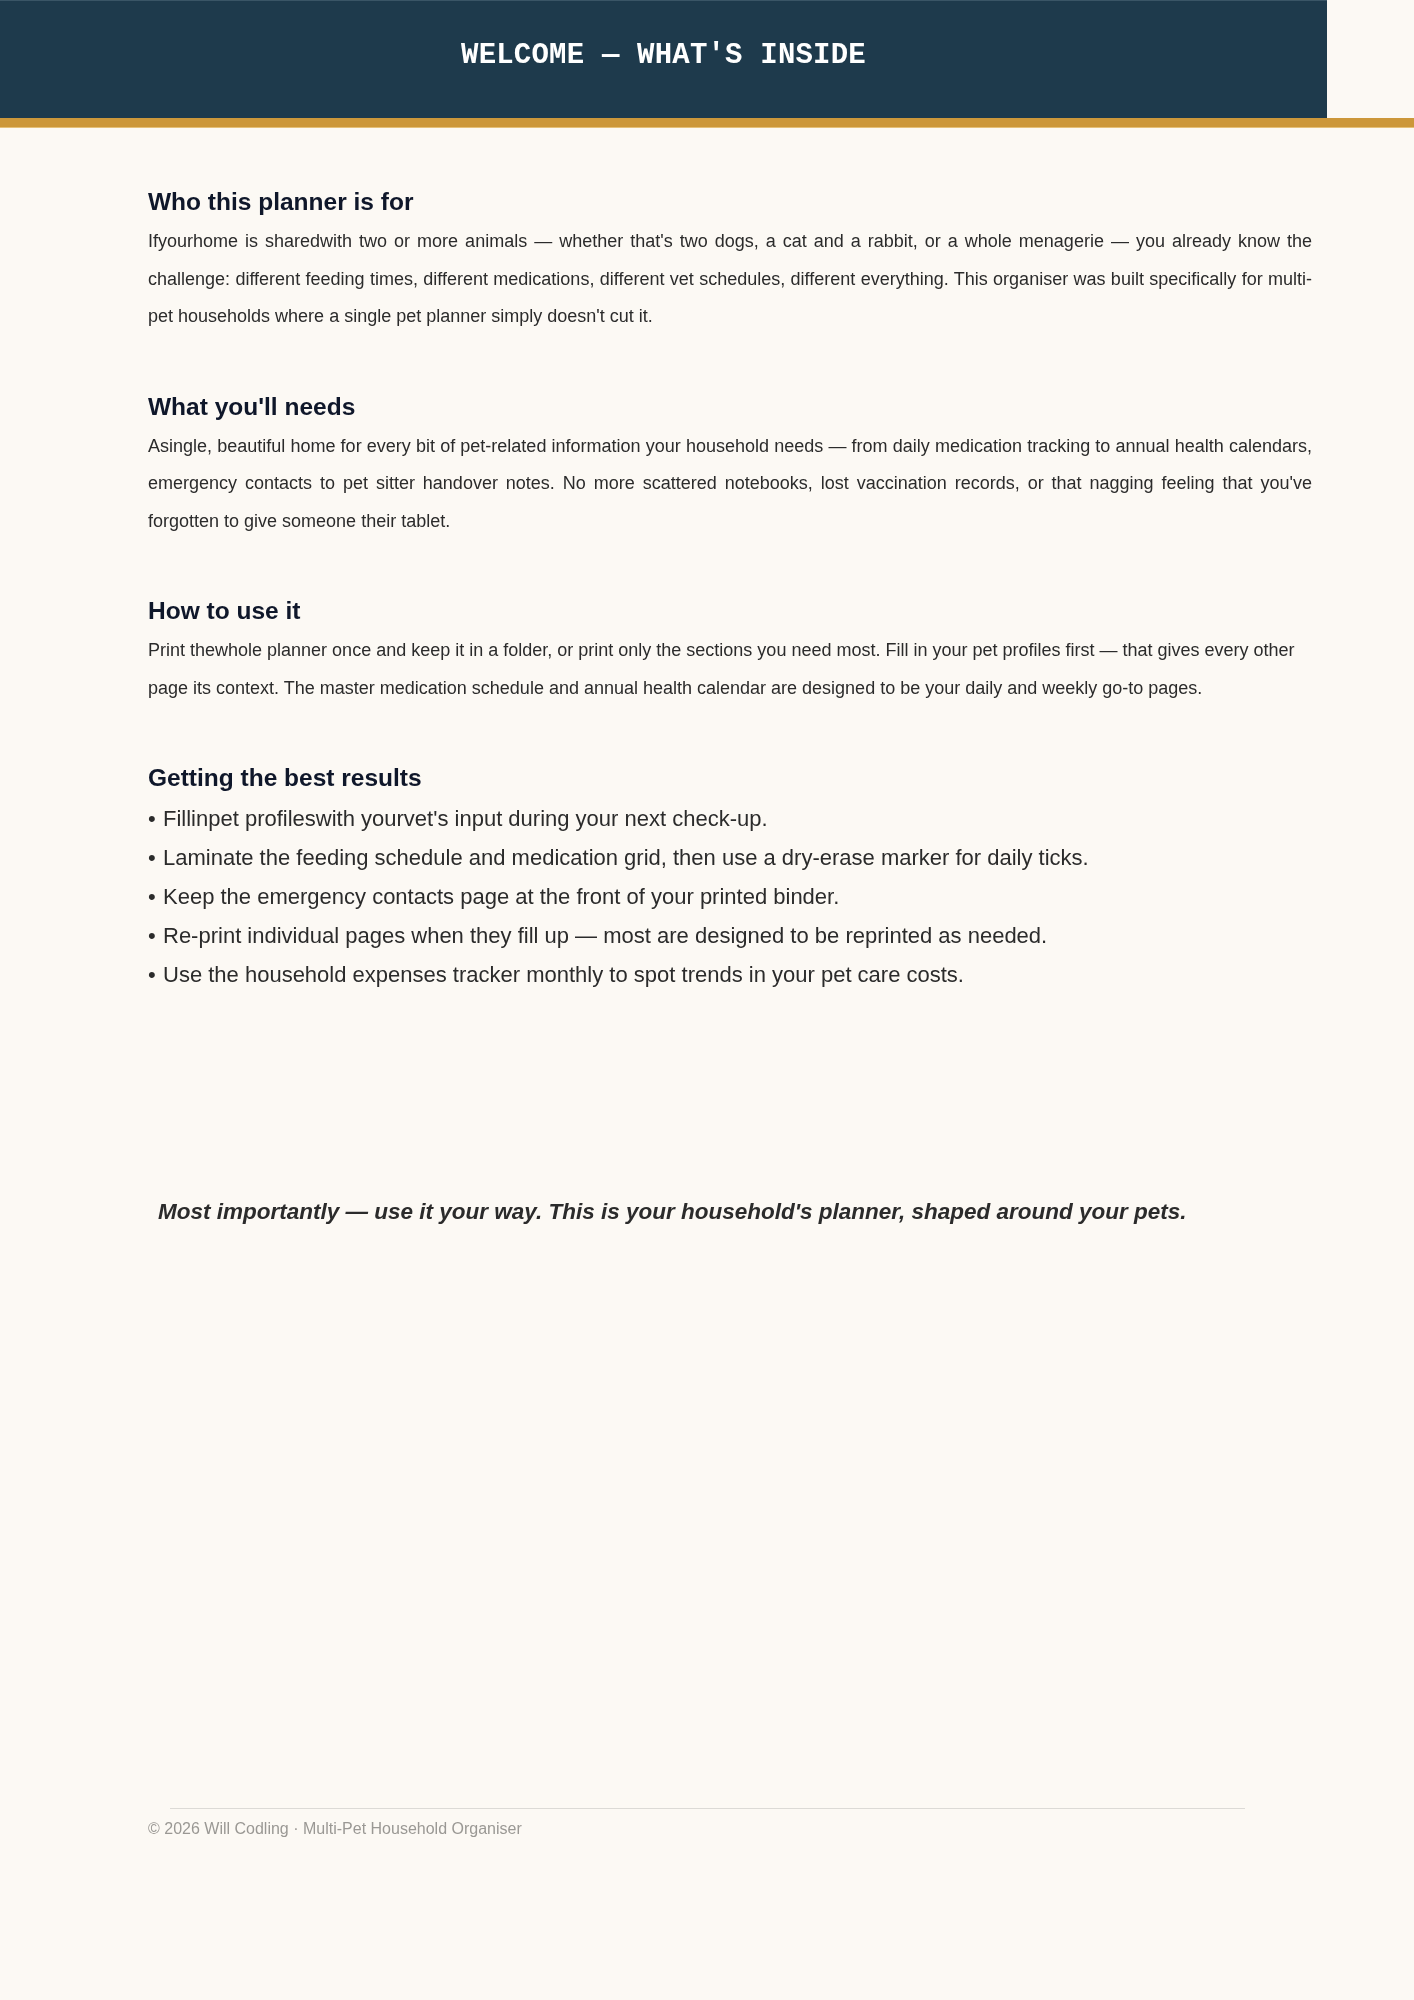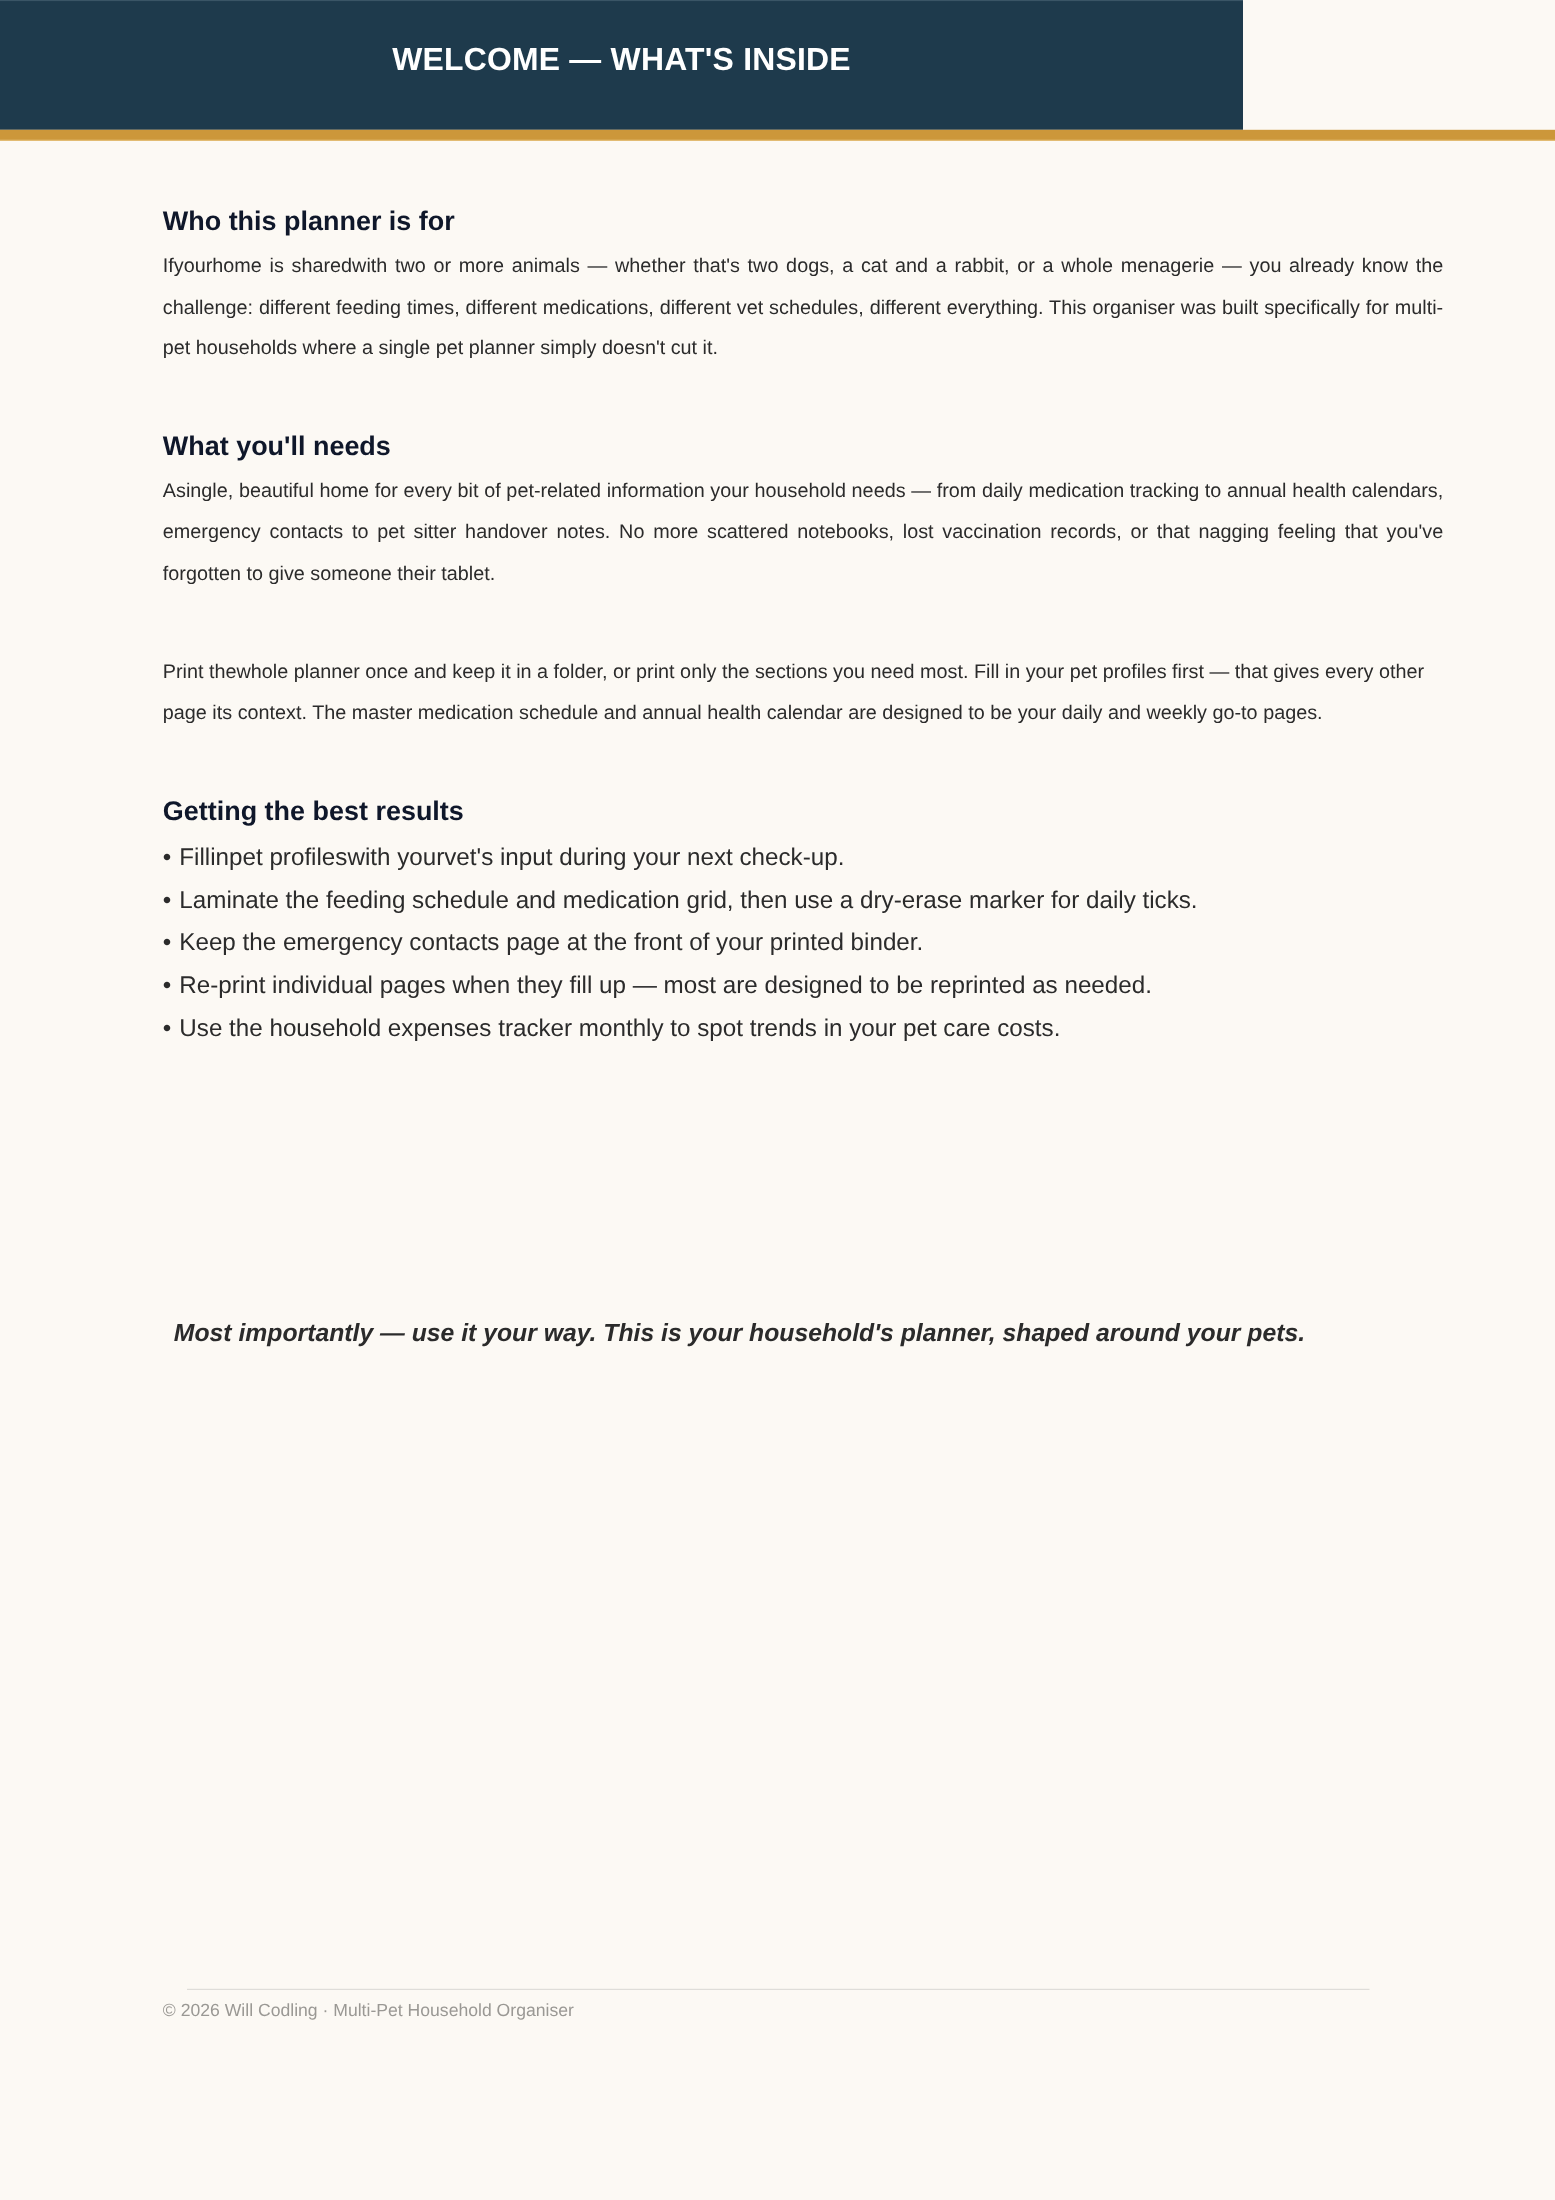--- a/index.html
+++ b/index.html
@@ -11,25 +11,26 @@
       height: 2000px;
       background: #fcf9f4;
       font-family: "Liberation Sans", sans-serif;
       color: #2b2b2b;
       position: relative;
       overflow: hidden;
     }
     .header {
       position: absolute;
       left: 0; top: 0;
-      width: 1130px;
+      width: 1327px;
       height: 118px;
       background: #1e3a4c;
       border-top: 1px solid #3a5566;
       box-sizing: border-box;
+      font-family: Liberation Mono, monospace;
     }
     .header-title {
       position: absolute;
       left: 0; right: 0;
       top: 38px;
       text-align: center;
       color: #ffffff;
       font-weight: bold;
       font-size: 29px;
       letter-spacing: 0.2px;
@@ -123,20 +124,21 @@
     <h2>Who this planner is for</h2>
     <p class="justify">Ifyourhome is sharedwith two or more animals — whether that's two dogs, a cat and a rabbit, or a whole menagerie — you already know the challenge: different feeding times, different medications, different vet schedules, different everything. This organiser was built specifically for multi-pet households where a single pet planner simply doesn't cut it.</p>
   </div>
 
   <div class="section">
     <h2>What you'll needs</h2>
     <p class="justify">Asingle, beautiful home for every bit of pet-related information your household needs — from daily medication tracking to annual health calendars, emergency contacts to pet sitter handover notes. No more scattered notebooks, lost vaccination records, or that nagging feeling that you've forgotten to give someone their tablet.</p>
   </div>
 
   <div class="section">
+    <h2>How to use it</h2>
     <p>Print thewhole planner once and keep it in a folder, or print only the sections you need most. Fill in your pet profiles first — that gives every other page its context. The master medication schedule and annual health calendar are designed to be your daily and weekly go-to pages.</p>
   </div>
 
   <div class="section">
     <h2>Getting the best results</h2>
     <ul class="bullets">
       <li><span class="dot">•</span><span>Fillinpet profileswith yourvet's input during your next check-up.</span></li>
       <li><span class="dot">•</span><span>Laminate the feeding schedule and medication grid, then use a dry-erase marker for daily ticks.</span></li>
       <li><span class="dot">•</span><span>Keep the emergency contacts page at the front of your printed binder.</span></li>
       <li><span class="dot">•</span><span>Re-print individual pages when they fill up — most are designed to be reprinted as needed.</span></li>

